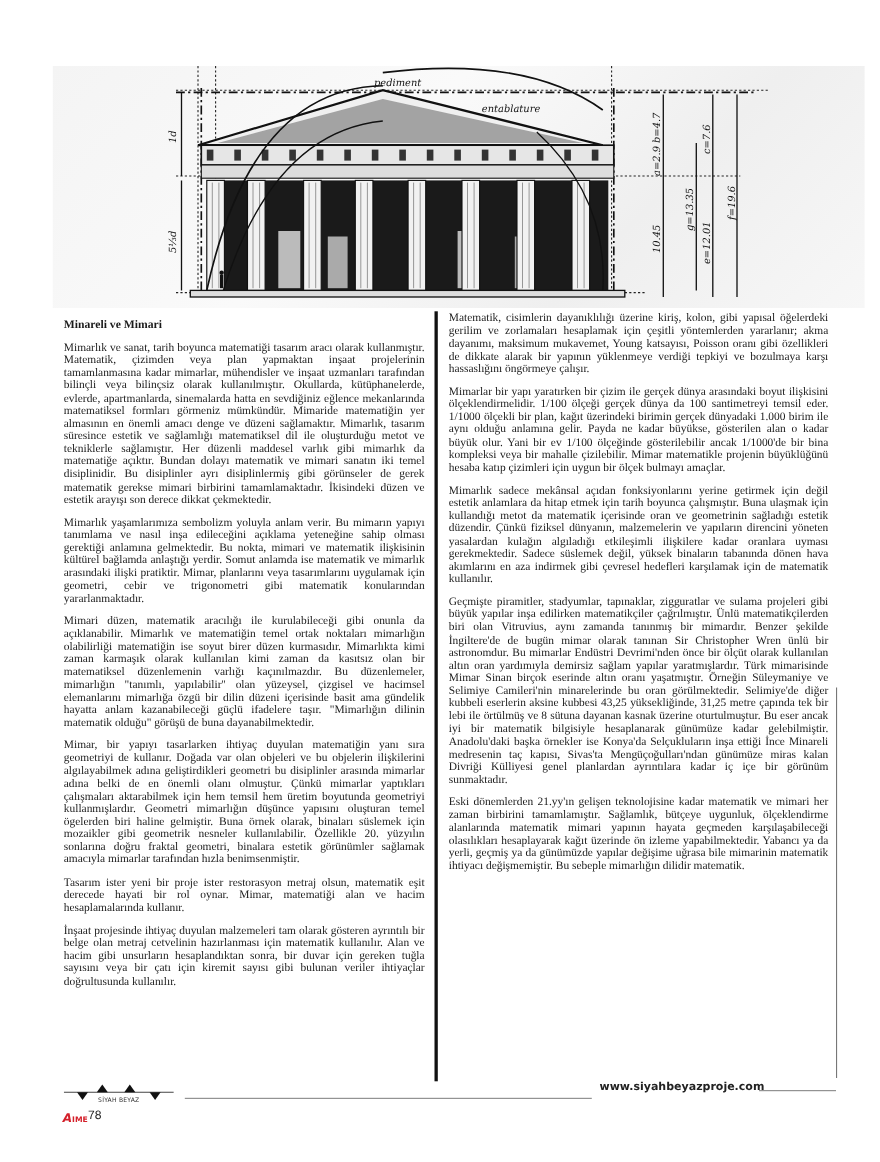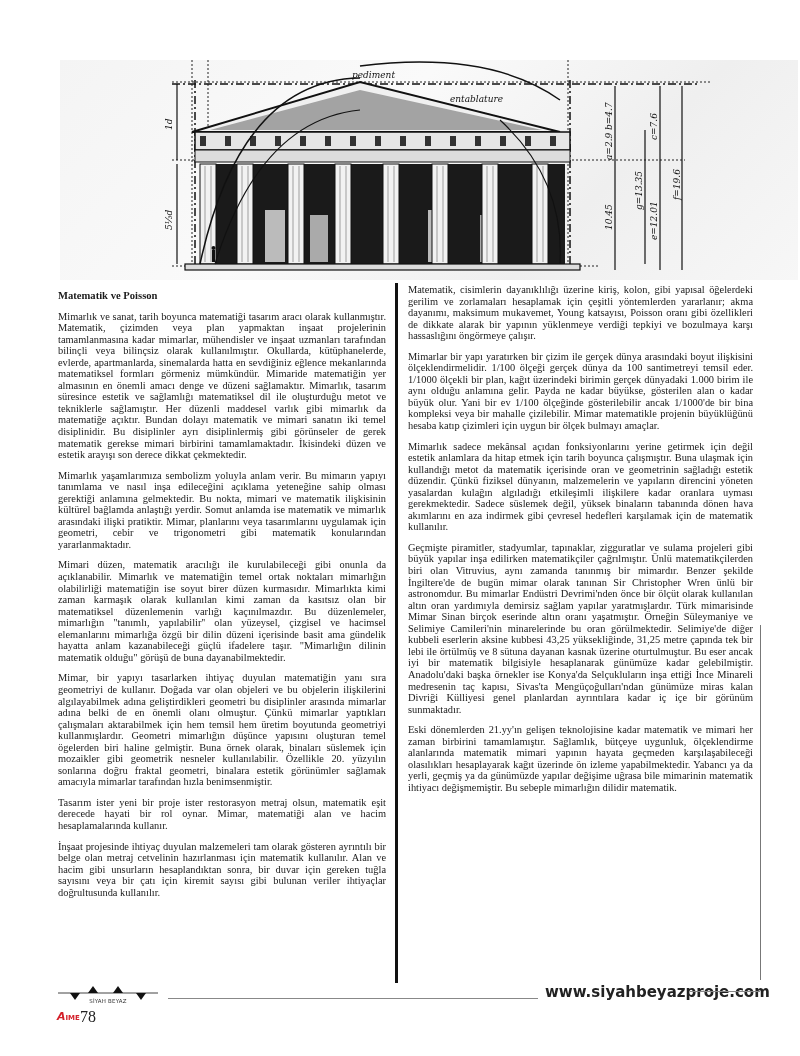--- a/index.html
+++ b/index.html
@@ -1,39 +1,39 @@
 <!DOCTYPE html>
 <html><head>
 <meta charset="utf-8">
 <style>
   html, body { margin: 0; padding: 0; background: #ffffff; }
   body { width: 800px; height: 1056px; position: relative; overflow: hidden;
          font-family: "Liberation Serif", "DejaVu Serif", serif; color: #1a1a1a; }
-  .figure { position: absolute; left: 60px; top: 60px; width: 738px; height: 220px;
+  .figure { position: absolute; left: 48px; top: 60px; width: 738px; height: 220px;
             background: linear-gradient(135deg, #f4f4f4 0%, #fafafa 40%, #efefef 70%, #f7f7f7 100%); overflow: hidden; }
   .figure svg { position: absolute; left: 0; top: 0; }
   .col { position: absolute; font-size: 10.4px; line-height: 11.55px; text-align: justify; }
   .col-left { left: 58px; top: 290px; width: 328px; }
   .col-right { left: 408px; top: 284px; width: 345px; }
   .col p { margin: 0 0 9px 0; }
   .heading { font-weight: bold; font-size: 10.6px; margin: 0 0 9px 0; }
   .divider { position: absolute; left: 395px; top: 283px; width: 3px; height: 700px; background: #111; }
   .right-box { position: absolute; left: 760px; top: 625px; width: 1px; height: 355px; background: #777; }
   .footer-line-left { position: absolute; left: 168px; top: 998px; width: 370px; height: 1px; background: #888; }
   .footer-line-right { position: absolute; left: 690px; top: 991px; width: 70px; height: 1px; background: #888; }
   .footer-url { position: absolute; left: 545px; top: 983px; font-family: "DejaVu Sans", sans-serif;
-                font-size: 15px; font-weight: bold; color: #222; }
+                font-size: 10px; font-weight: bold; color: #222; }
   .logo { position: absolute; left: 58px; top: 985px; width: 100px; height: 24px; }
   .logo-text { position: absolute; left: 0; top: 13px; width: 100px; text-align: center;
                font-family: "DejaVu Sans", sans-serif; font-size: 5.5px; color: #333; letter-spacing: 0.2px; }
   .aime { position: absolute; left: 57px; top: 1010px; font-family: "DejaVu Sans", sans-serif;
           font-size: 7px; font-weight: bold; color: #d4202a; }
   .aime-a { font-size: 11px; font-style: italic; }
-  .page-num { position: absolute; left: 80px; top: 1008px; font-family: Liberation Serif, serif;
-              font-size: 16px; color: #222; }
+  .page-num { position: absolute; left: 80px; top: 1008px; font-family: Liberation Sans, sans-serif;
+              font-size: 11px; color: #222; }
 </style>
 </head>
 <body>
 
 <div class="figure">
   <svg width="738" height="220" viewBox="0 0 738 220">
 
     <g stroke="#222" stroke-width="1" stroke-dasharray="2,2" fill="none">
       <line x1="112" y1="22" x2="650" y2="22"></line>
       <line x1="112" y1="100" x2="625" y2="100"></line>
@@ -135,21 +135,21 @@
       <text transform="translate(552,170) rotate(-90)">10.45</text>
       <text transform="translate(582,150) rotate(-90)">g=13.35</text>
       <text transform="translate(597,80) rotate(-90)">c=7.6</text>
       <text transform="translate(597,180) rotate(-90)">e=12.01</text>
       <text transform="translate(620,140) rotate(-90)">f=19.6</text>
     </g>
   </svg>
 </div>
 
 <div class="col col-left">
-  <div class="heading">Matematik ve Poisson</div>
+  <div class="heading">Minareli ve Mimari</div>
   <p>Mimarlık ve sanat, tarih boyunca matematiği tasarım aracı olarak kullanmıştır. Matematik, çizimden veya plan yapmaktan inşaat projelerinin tamamlanmasına kadar mimarlar, mühendisler ve inşaat uzmanları tarafından bilinçli veya bilinçsiz olarak kullanılmıştır. Okullarda, kütüphanelerde, evlerde, apartmanlarda, sinemalarda hatta en sevdiğiniz eğlence mekanlarında matematiksel formları görmeniz mümkündür. Mimaride matematiğin yer almasının en önemli amacı denge ve düzeni sağlamaktır. Mimarlık, tasarım süresince estetik ve sağlamlığı matematiksel dil ile oluşturduğu metot ve tekniklerle sağlamıştır. Her düzenli maddesel varlık gibi mimarlık da matematiğe açıktır. Bundan dolayı matematik ve mimari sanatın iki temel disiplinidir. Bu disiplinler ayrı disiplinlermiş gibi görünseler de gerek matematik gerekse mimari birbirini tamamlamaktadır. İkisindeki düzen ve estetik arayışı son derece dikkat çekmektedir.</p>
   <p>Mimarlık yaşamlarımıza sembolizm yoluyla anlam verir. Bu mimarın yapıyı tanımlama ve nasıl inşa edileceğini açıklama yeteneğine sahip olması gerektiği anlamına gelmektedir. Bu nokta, mimari ve matematik ilişkisinin kültürel bağlamda anlaştığı yerdir. Somut anlamda ise matematik ve mimarlık arasındaki ilişki pratiktir. Mimar, planlarını veya tasarımlarını uygulamak için geometri, cebir ve trigonometri gibi matematik konularından yararlanmaktadır.</p>
   <p>Mimari düzen, matematik aracılığı ile kurulabileceği gibi onunla da açıklanabilir. Mimarlık ve matematiğin temel ortak noktaları mimarlığın olabilirliği matematiğin ise soyut birer düzen kurmasıdır. Mimarlıkta kimi zaman karmaşık olarak kullanılan kimi zaman da kasıtsız olan bir matematiksel düzenlemenin varlığı kaçınılmazdır. Bu düzenlemeler, mimarlığın "tanımlı, yapılabilir'' olan yüzeysel, çizgisel ve hacimsel elemanlarını mimarlığa özgü bir dilin düzeni içerisinde basit ama gündelik hayatta anlam kazanabileceği güçlü ifadelere taşır. "Mimarlığın dilinin matematik olduğu" görüşü de buna dayanabilmektedir.</p>
   <p>Mimar, bir yapıyı tasarlarken ihtiyaç duyulan matematiğin yanı sıra geometriyi de kullanır. Doğada var olan objeleri ve bu objelerin ilişkilerini algılayabilmek adına geliştirdikleri geometri bu disiplinler arasında mimarlar adına belki de en önemli olanı olmuştur. Çünkü mimarlar yaptıkları çalışmaları aktarabilmek için hem temsil hem üretim boyutunda geometriyi kullanmışlardır. Geometri mimarlığın düşünce yapısını oluşturan temel ögelerden biri haline gelmiştir. Buna örnek olarak, binaları süslemek için mozaikler gibi geometrik nesneler kullanılabilir. Özellikle 20. yüzyılın sonlarına doğru fraktal geometri, binalara estetik görünümler sağlamak amacıyla mimarlar tarafından hızla benimsenmiştir.</p>
   <p>Tasarım ister yeni bir proje ister restorasyon metraj olsun, matematik eşit derecede hayati bir rol oynar. Mimar, matematiği alan ve hacim hesaplamalarında kullanır.</p>
   <p>İnşaat projesinde ihtiyaç duyulan malzemeleri tam olarak gösteren ayrıntılı bir belge olan metraj cetvelinin hazırlanması için matematik kullanılır. Alan ve hacim gibi unsurların hesaplandıktan sonra, bir duvar için gereken tuğla sayısını veya bir çatı için kiremit sayısı gibi bulunan veriler ihtiyaçlar doğrultusunda kullanılır.</p>
 </div>
 
 <div class="divider"></div>
 

